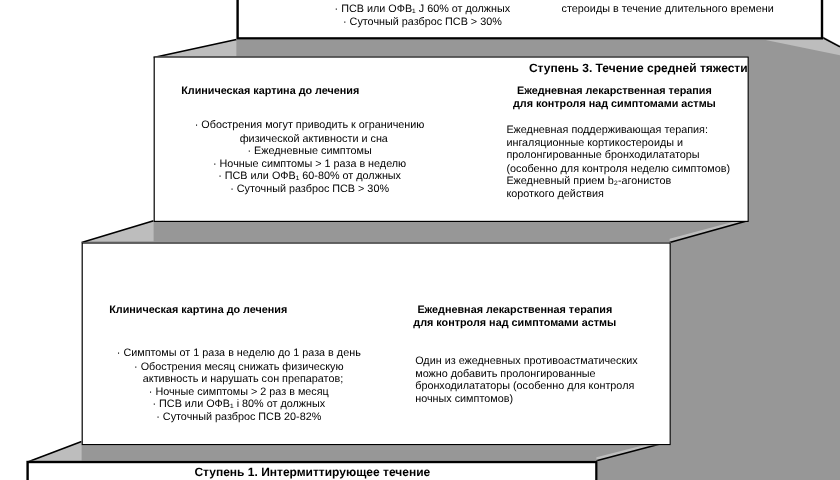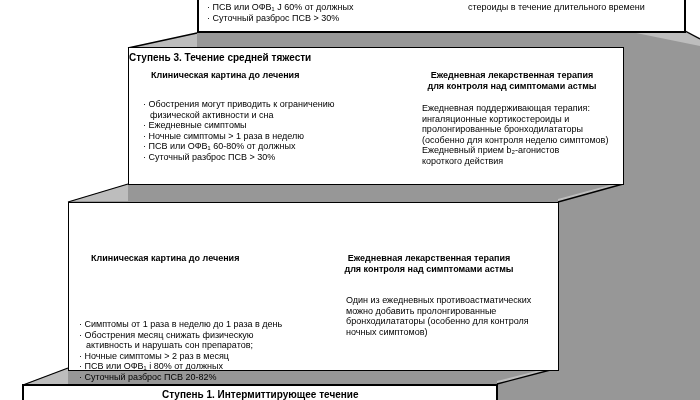--- a/index.html
+++ b/index.html
@@ -11,24 +11,24 @@
   }
   #stage{position:absolute;left:0;top:0;width:700px;height:400px;}
   svg.stairs{position:absolute;left:0;top:0;}
   .stepbox{
     position:absolute;background:#ffffff;border:1.5px solid #000;
     box-sizing:border-box;z-index:2;
   }
   .stepbox.thick{border-width:2px;}
   .abs{position:absolute;}
   .title{font-weight:bold;font-size:10px;white-space:nowrap;}
-  .title.centered{left:0;right:0;text-align:left;}
+  .title.centered{left:0;right:0;text-align:right;}
   .colhead{font-weight:bold;font-size:9px;line-height:10.5px;white-space:pre-line;}
   .bullets{font-size:9px;line-height:10.5px;}
-  .bullets .li{white-space:pre-line;padding-left:7px;text-indent:-7px;}
+  .bullets .li{white-space:pre-line;padding-left:7px;text-indent:-7px;text-align:center;}
   .bullets .li::before{content:"· ";}
   .blocktext{font-size:9px;line-height:10.5px;white-space:pre-line;}
   .center{text-align:center;}
 </style>
 </head>
 <body>
 
 <div id="stage">
 
   <svg class="stairs" width="700" height="400" viewBox="0 0 700 400">
@@ -75,21 +75,21 @@
 пролонгированные бронходилататоры
 (особенно для контроля неделю симптомов)
 Ежедневный прием b₂-агонистов
 короткого действия</div>
   </div>
 
   <div class="stepbox" style="left:68px;top:202px;width:491px;height:169px;">
     <div class="abs colhead" style="left:22px;top:50px;">Клиническая картина до лечения</div>
     <div class="abs colhead center" style="left:245px;top:50px;width:230px;">Ежедневная лекарственная терапия
 для контроля над симптомами астмы</div>
-    <div class="abs bullets" style="left:10px;top:86px;width:240px;margin-top:30px;">
+    <div class="abs bullets" style="left:10px;top:86px;width:240px;">
         <div class="li">Симптомы от 1 раза в неделю до 1 раза в день</div>
         <div class="li">Обострения месяц снижать физическую
 активность и нарушать сон препаратов;</div>
         <div class="li">Ночные симптомы &gt; 2 раз в месяц</div>
         <div class="li">ПСВ или ОФВ₁ i 80% от должных</div>
         <div class="li">Суточный разброс ПСВ 20-82%</div>
       </div>
     <div class="abs blocktext" style="left:277px;top:92px;width:210px;">Один из ежедневных противоастматических
 можно добавить пролонгированные
 бронходилататоры (особенно для контроля

